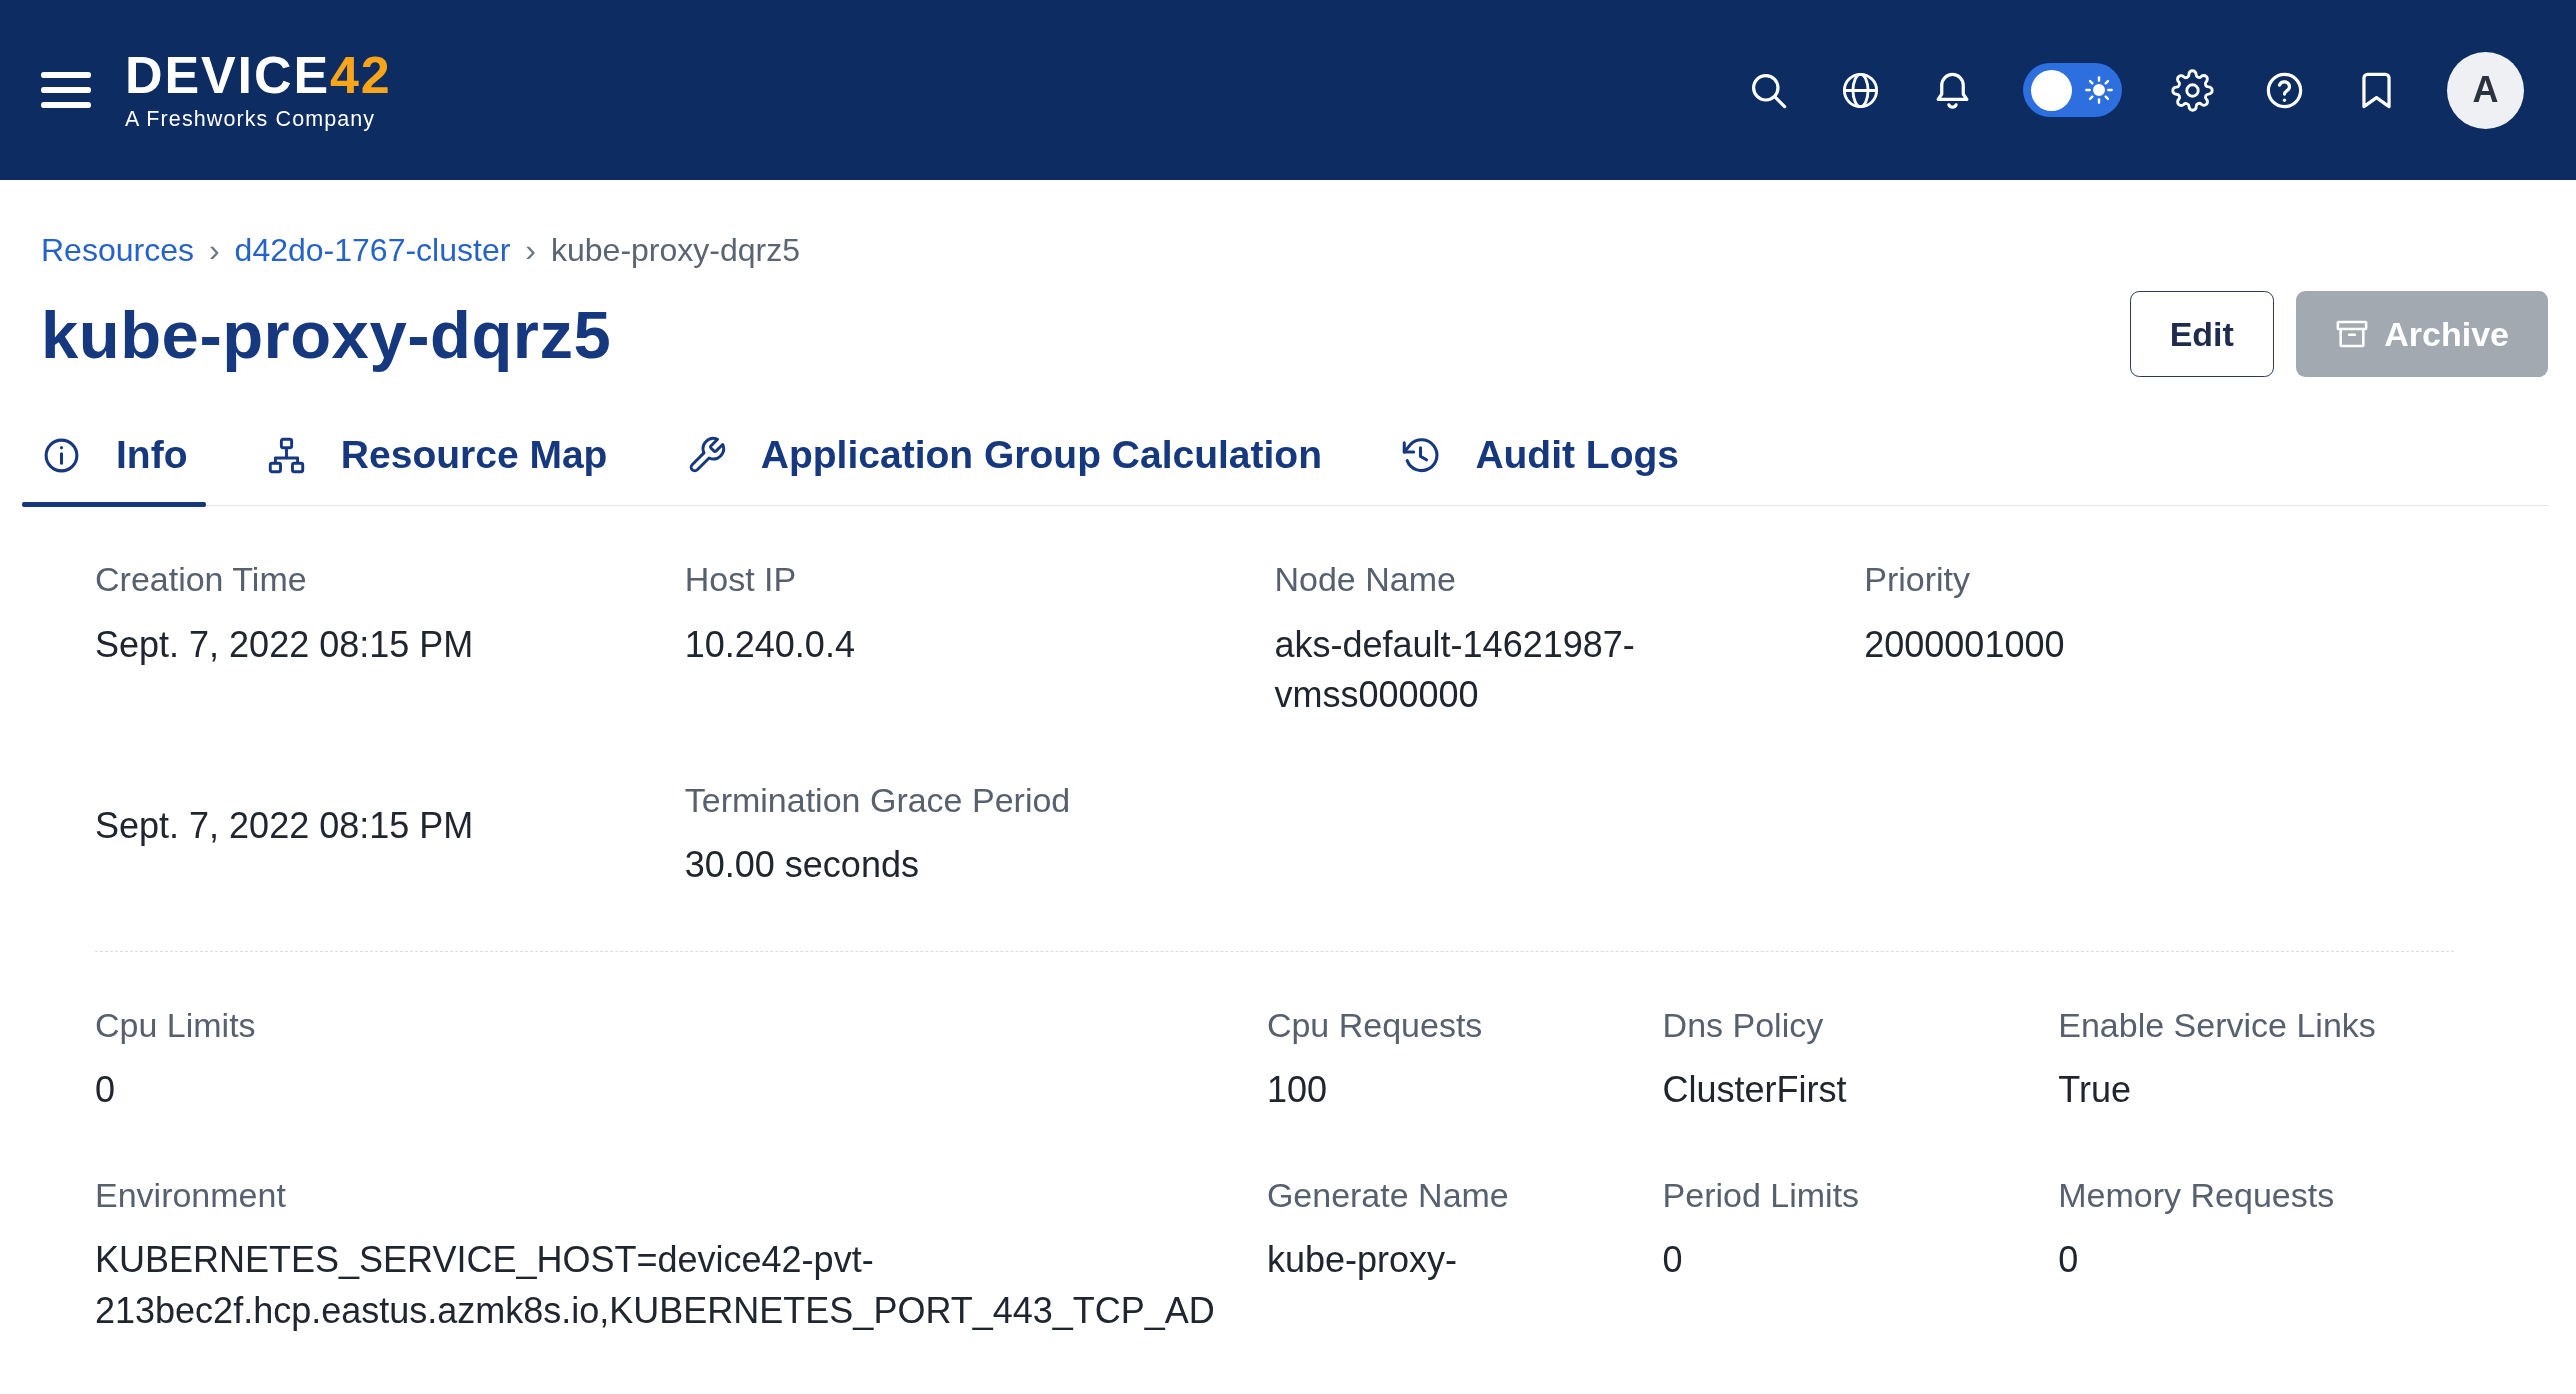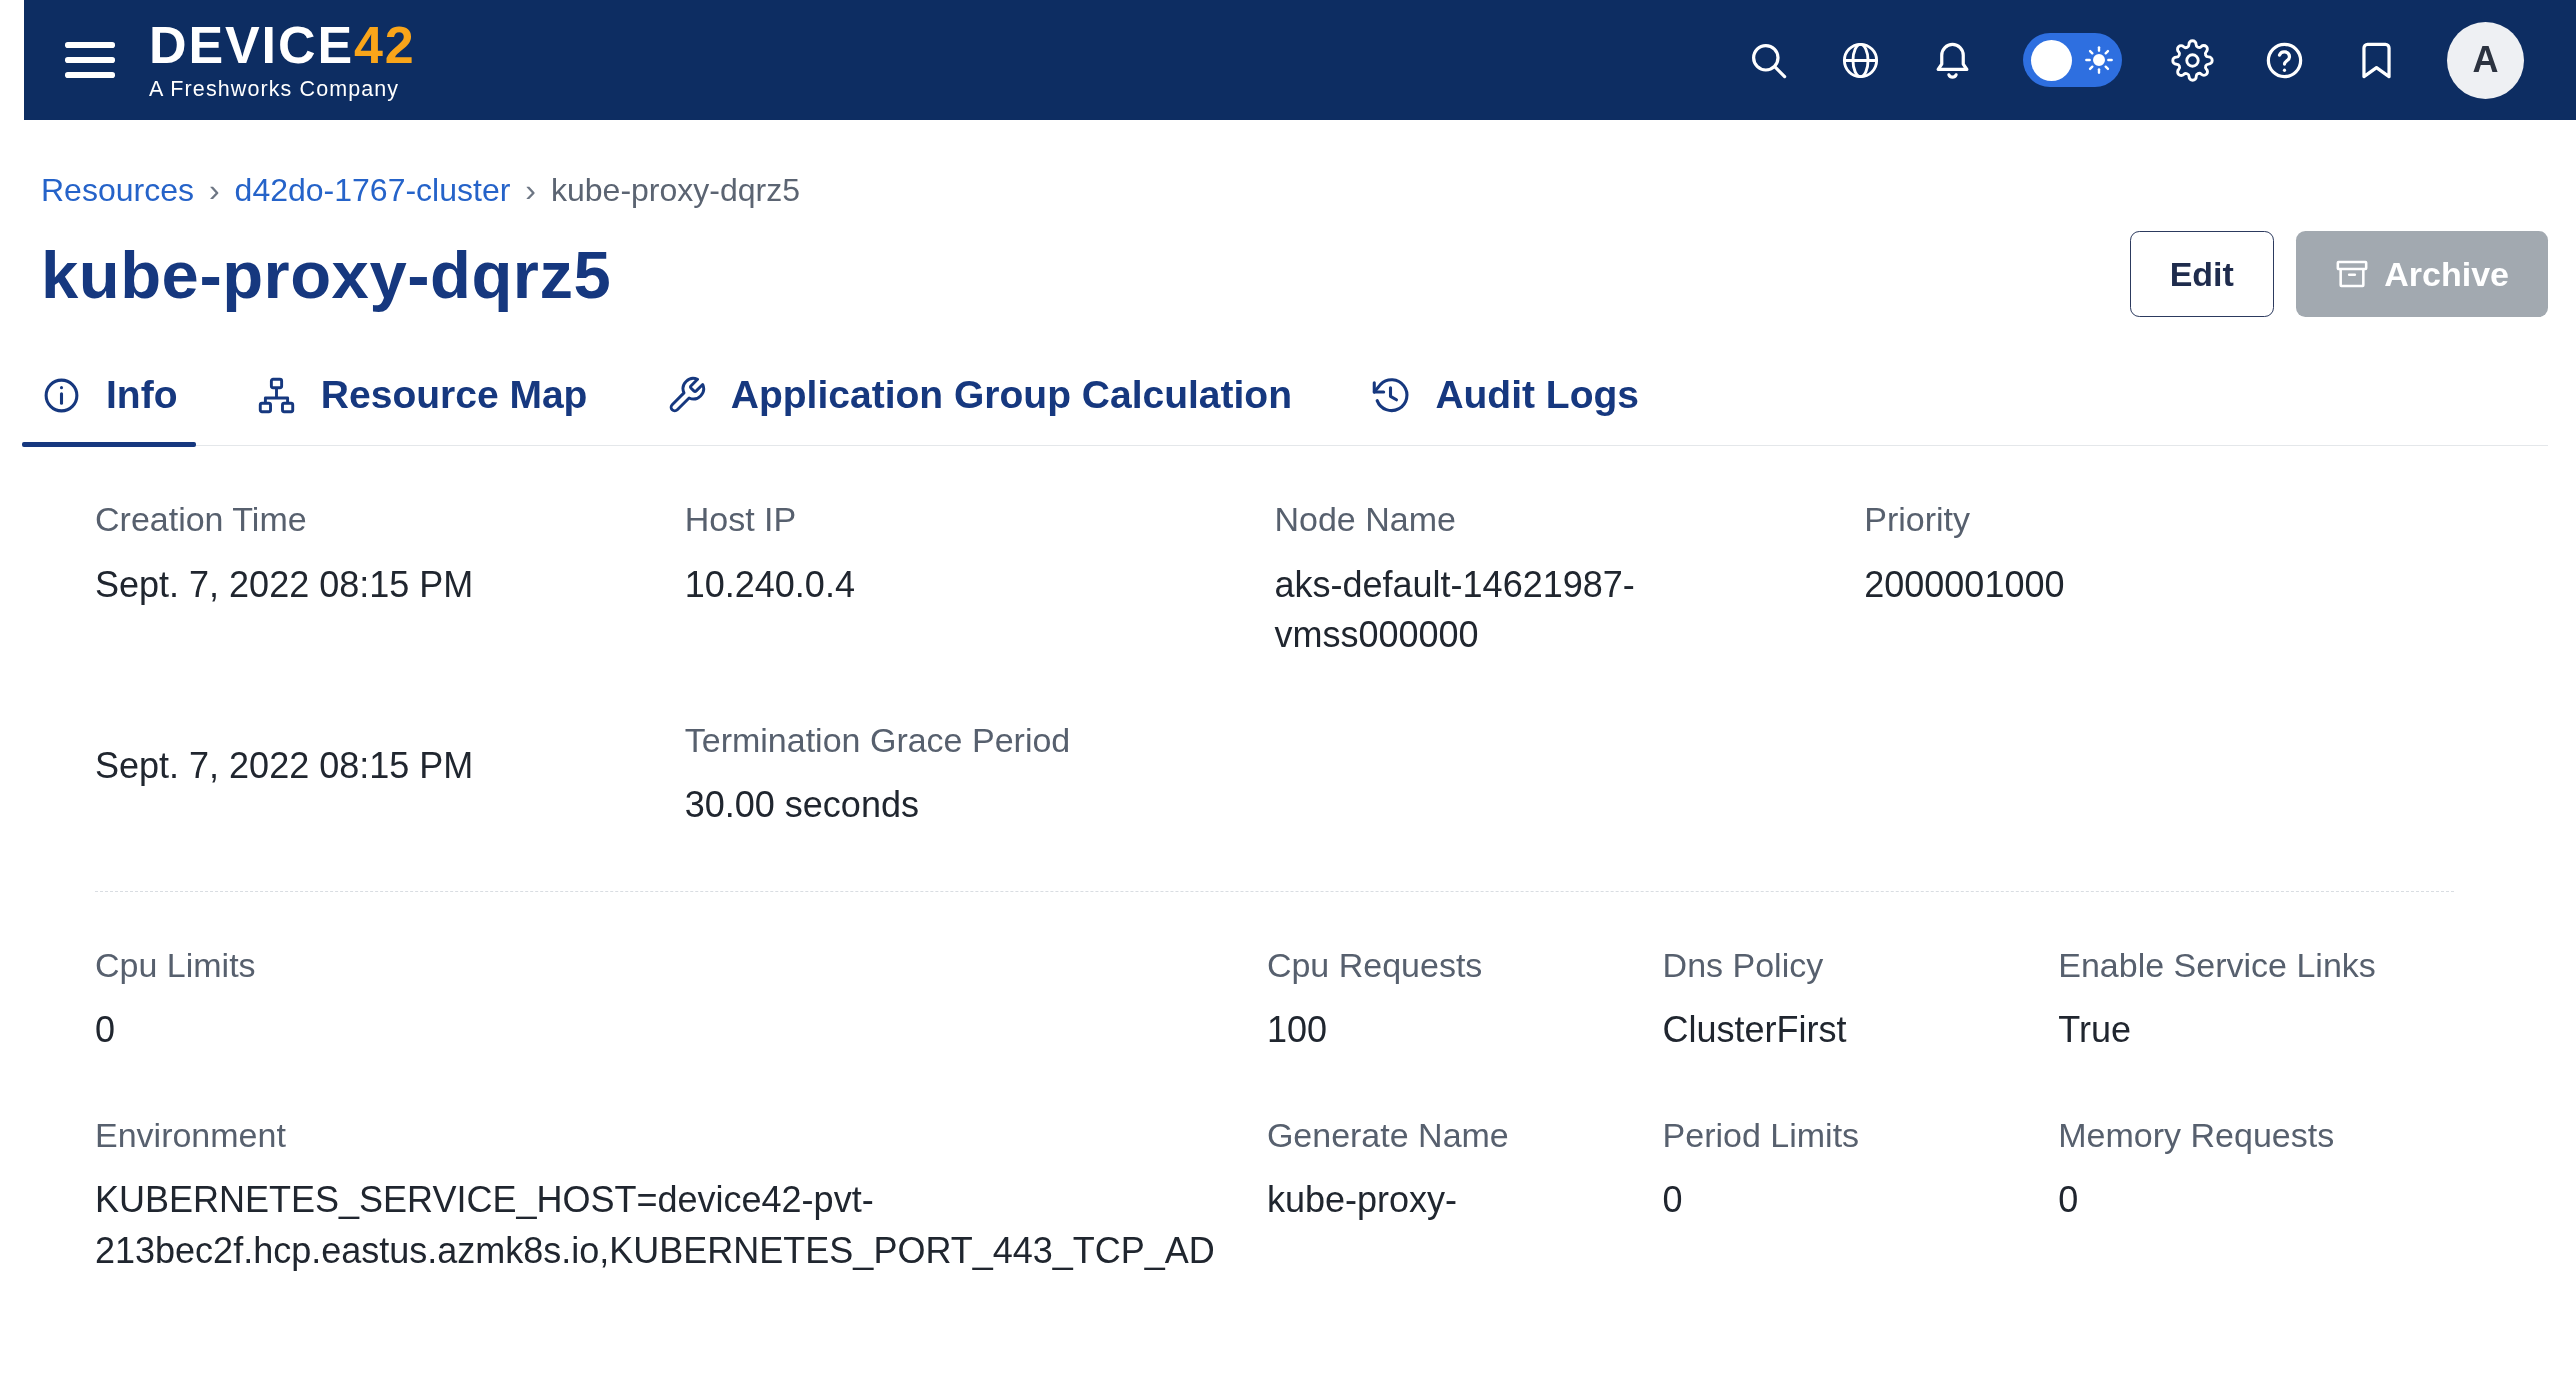--- a/index.html
+++ b/index.html
@@ -14,22 +14,22 @@
   }
   *{box-sizing:border-box;}
   html,body{margin:0;padding:0;}
   body{
     width:2576px;height:1395px;overflow:hidden;background:#fff;
     font-family:"Liberation Sans",sans-serif;color:var(--value-dark);
   }
 
   
   .navbar{
-    height:120px;background:var(--navbar-bg);display:flex;align-items:center;
-    padding:0 52px 0 41px;gap:34px;margin-left:24px;
+    height:180px;background:var(--navbar-bg);display:flex;align-items:center;
+    padding:0 52px 0 41px;gap:34px;
   }
   .hamburger{width:50px;display:flex;flex-direction:column;gap:9.3px;cursor:pointer;flex:none;}
   .hamburger span{height:5.6px;background:#fff;border-radius:2.8px;}
   .brand{display:flex;flex-direction:column;line-height:1;cursor:pointer;}
   .brand-name{font-size:52px;font-weight:700;color:#fff;letter-spacing:1.9px;}
   .brand-accent{color:var(--brand-orange);}
   .brand-sub{font-size:21.5px;color:#fff;margin-top:8.4px;letter-spacing:1.1px;}
   .nav-right{margin-left:auto;display:flex;align-items:center;gap:49px;}
   .nav-icon{width:43px;height:43px;color:#fff;cursor:pointer;flex:none;}
   .nav-icon svg{width:100%;height:100%;display:block;}
@@ -61,21 +61,21 @@
     height:86px;padding:0 39px;border-radius:9.3px;font-size:34px;font-weight:700;
     display:flex;align-items:center;gap:15px;cursor:pointer;font-family:inherit;
   }
   .btn-outline{background:#fff;color:#1f2c4d;border:1.9px solid #2c3a5e;}
   .btn-archive{background:var(--archive-gray);color:#fff;border:none;}
   .btn-archive svg{width:34px;height:34px;display:block;}
 
   
   .tabs{display:flex;gap:41px;margin-top:56px;border-bottom:1.9px solid #e4e7ea;}
   .tab{
-    position:relative;display:flex;align-items:center;gap:24px;
+    position:relative;display:flex;align-items:center;gap:34px;
     font-size:39px;font-weight:700;color:var(--navy);
     padding:0 18.7px 28px 18.7px;cursor:pointer;white-space:nowrap;
   }
   .tab:first-child{margin-left:-18.7px;}
   .tab svg{width:41px;height:41px;display:block;flex:none;}
   .tab.active::after{
     content:"";position:absolute;left:0;right:0;bottom:-1.9px;height:5.6px;
     background:var(--navy);border-radius:1.9px;
   }
 

